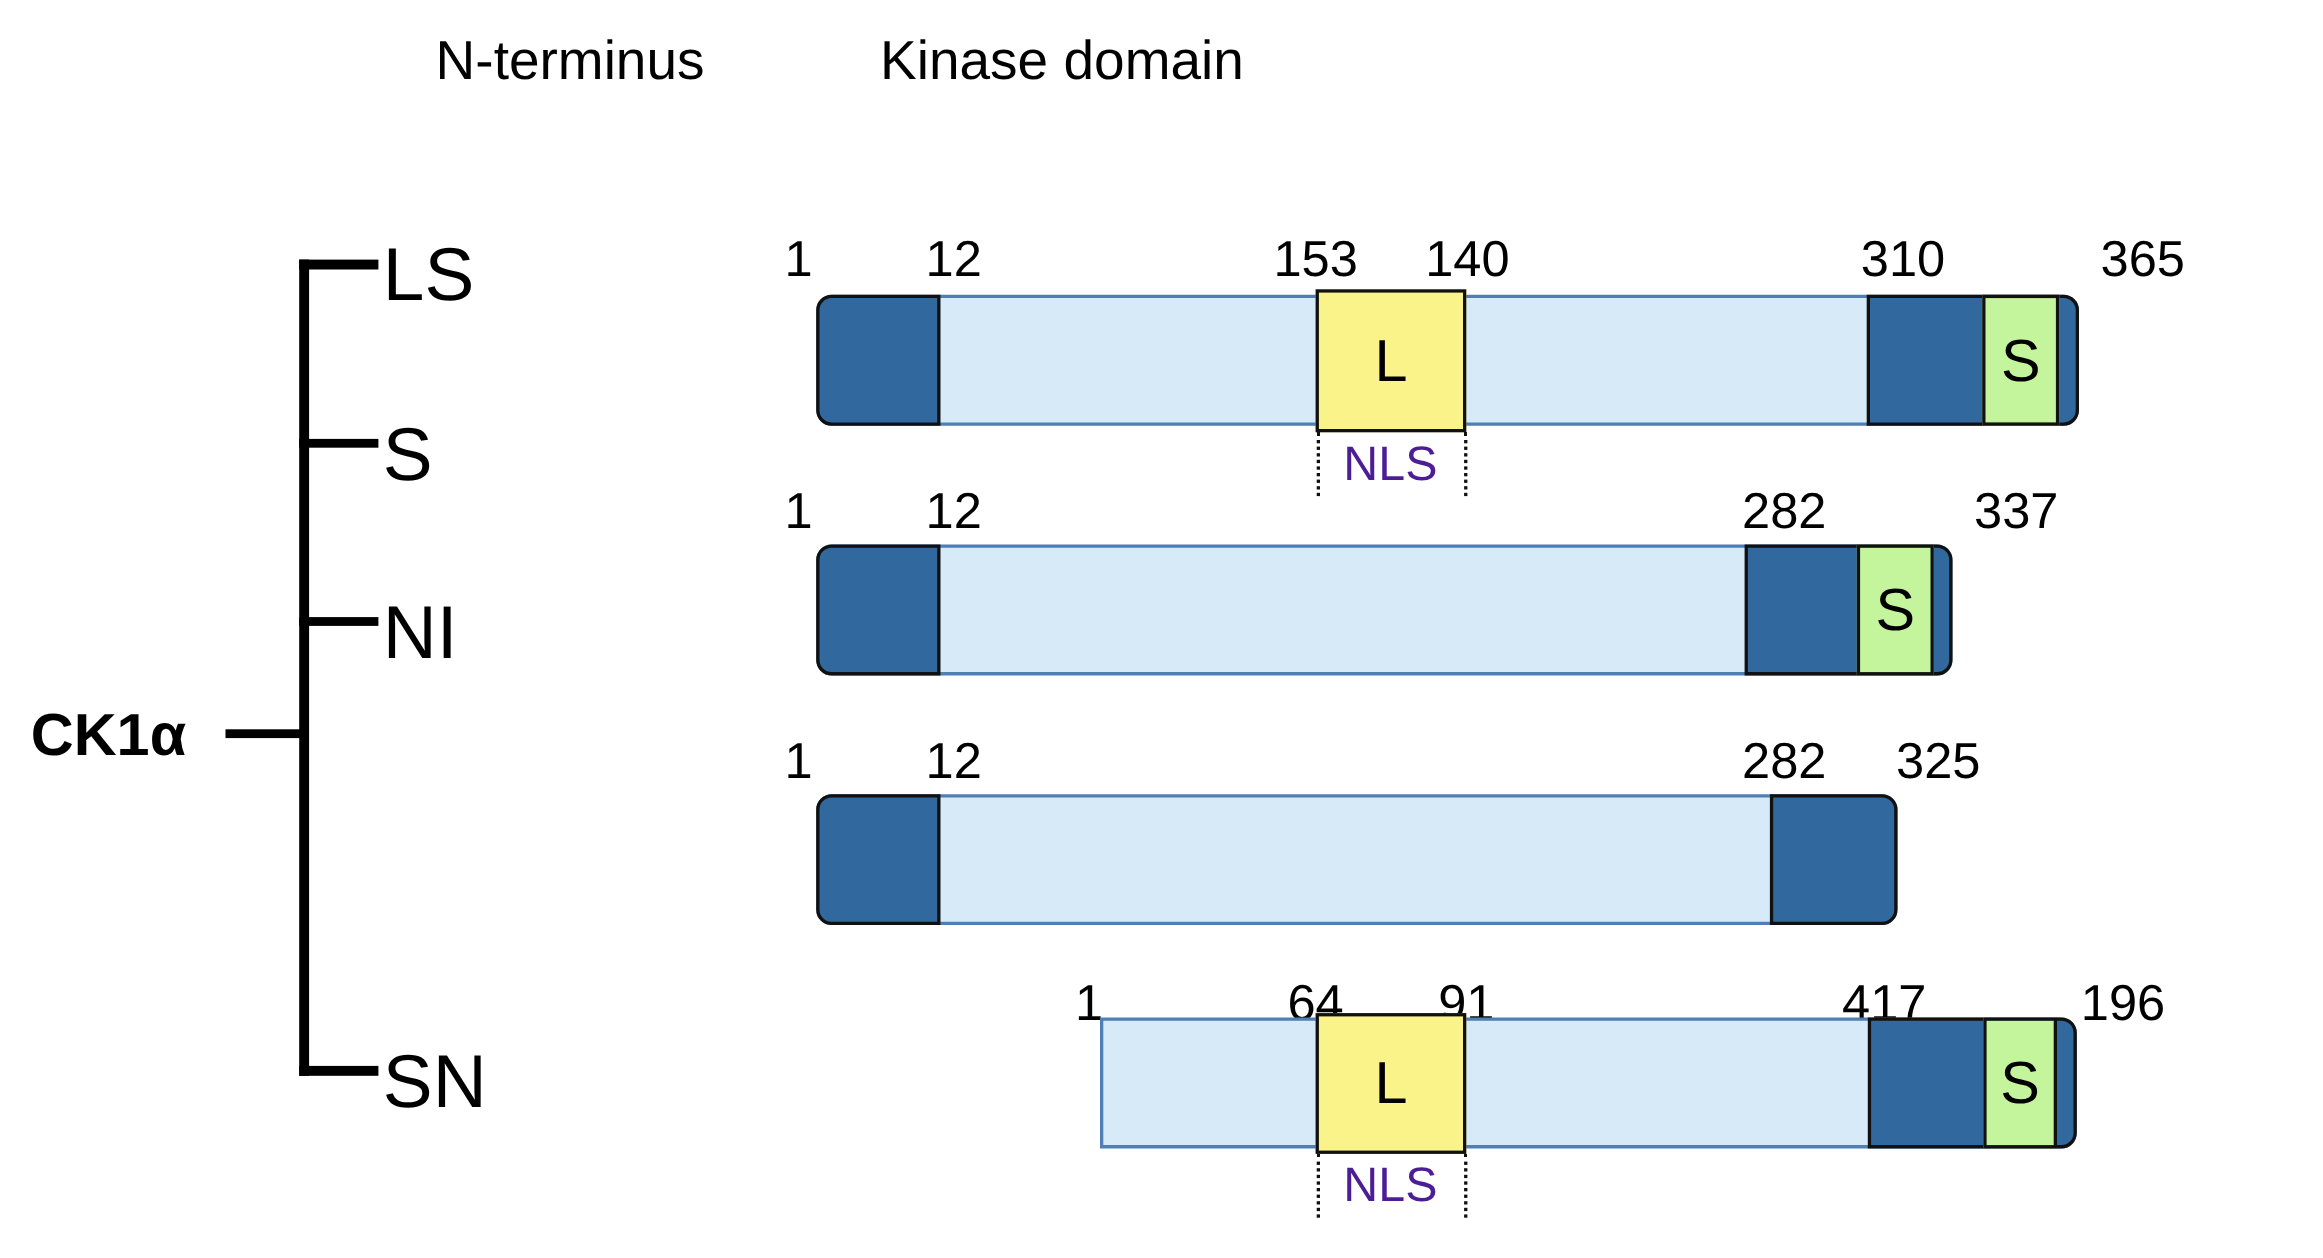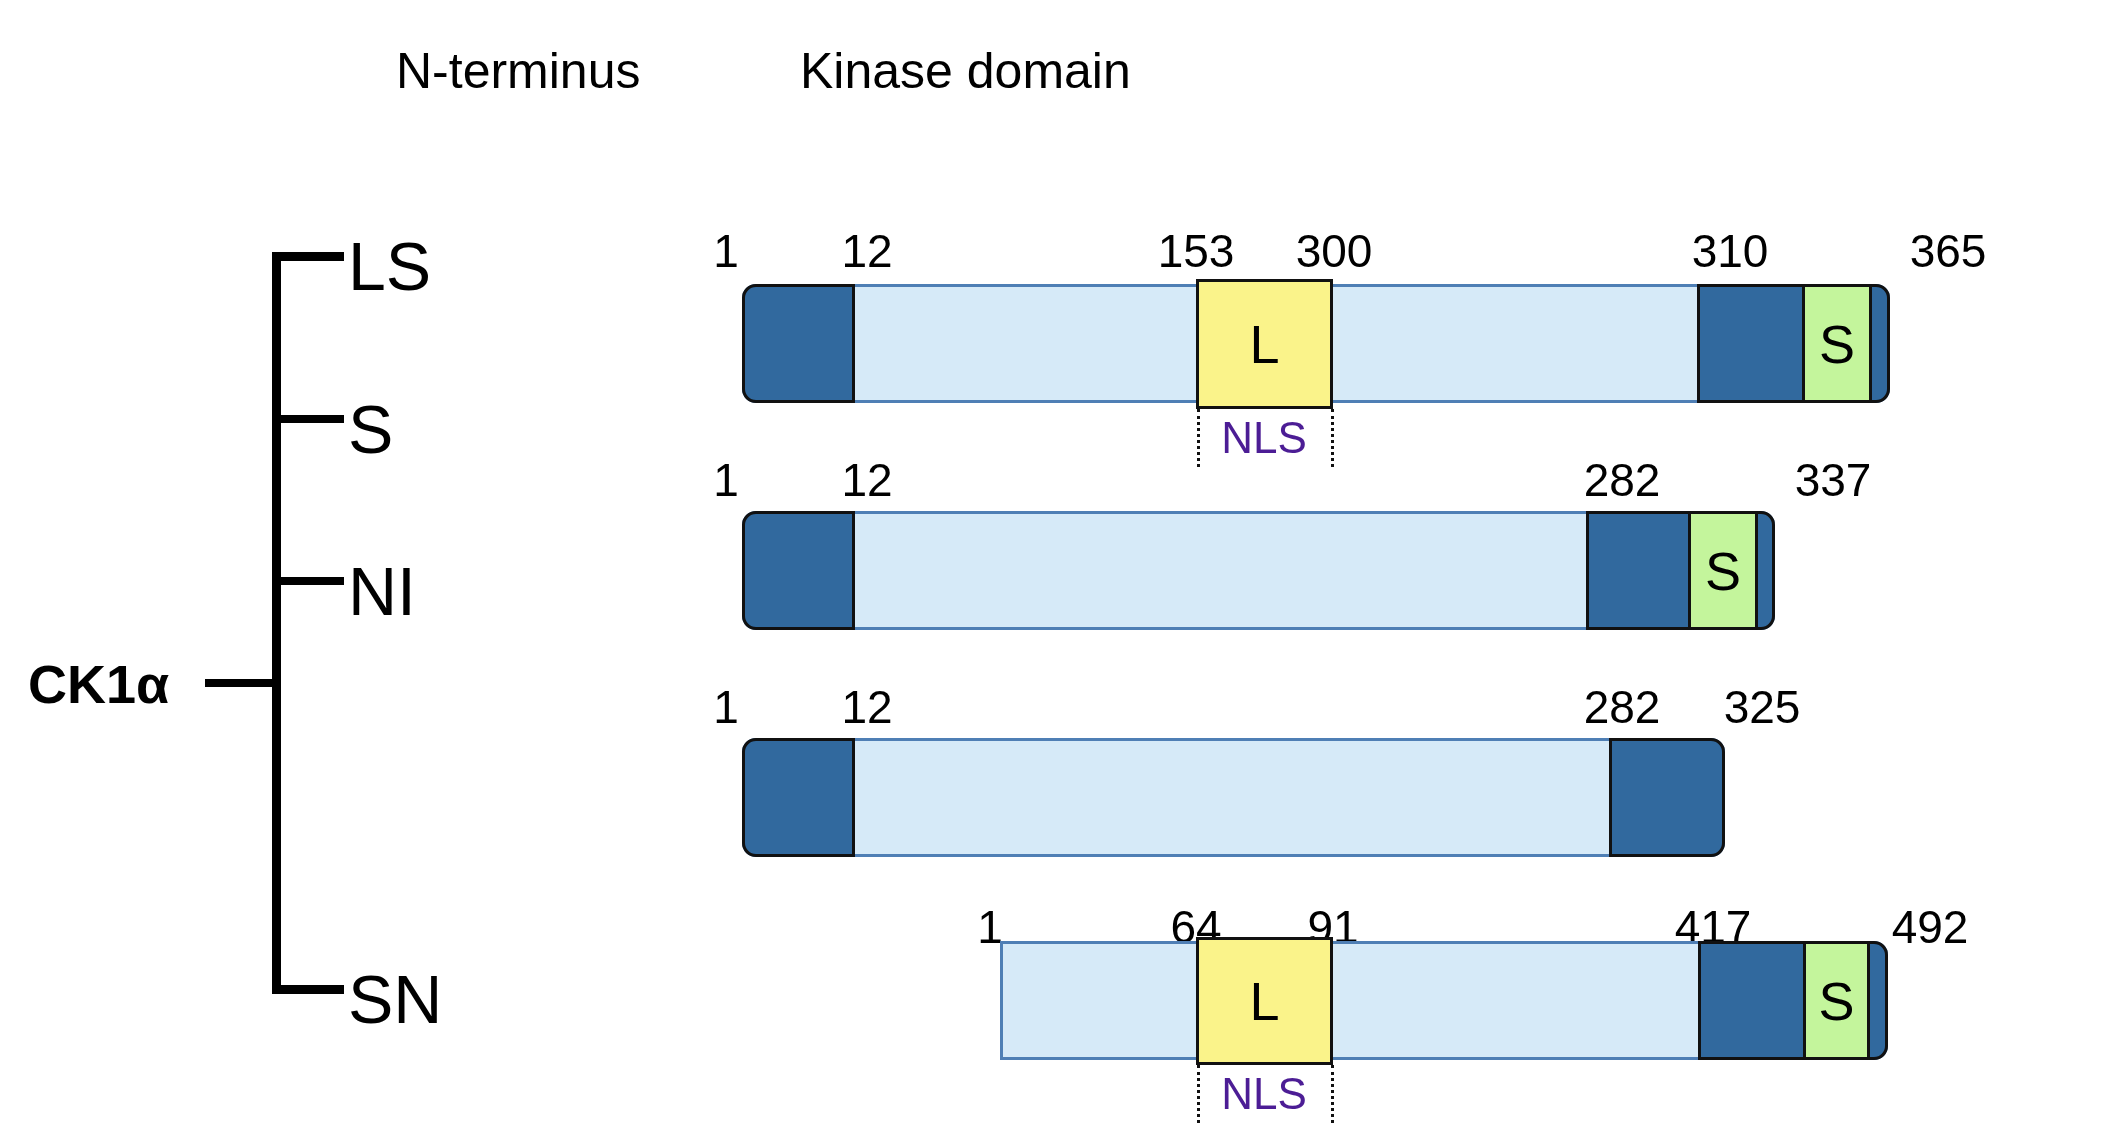--- a/index.html
+++ b/index.html
@@ -4,21 +4,21 @@
 <style>
   html,body{margin:0;padding:0;}
   body{
     width:2112px;height:1144px;
     background:#ffffff;
     font-family:"Liberation Sans", sans-serif;
     color:#000000;
     overflow:hidden;
     position:relative;
   }
-  #stage{position:absolute;left:0;top:0;width:2112px;height:1000px;margin-top:16px;}
+  #stage{position:absolute;left:0;top:0;width:2112px;height:1000px;}
 
   
   .col-header{
     position:absolute;
     font-size:50px;
     line-height:1;
     white-space:nowrap;
     color:#000;
   }
 
@@ -134,21 +134,21 @@
   <div class="tree-branch" style="left:272px;top:969px;width:72px;height:9px;"></div>
 
   <div class="row-label" style="left:348px;top:216px;">LS</div>
   <div class="row-label" style="left:348px;top:379px;">S</div>
   <div class="row-label" style="left:348px;top:541px;">NI</div>
   <div class="row-label" style="left:348px;top:949px;">SN</div>
 
   <div class="num" style="left:726px;top:212px;">1</div>
   <div class="num" style="left:867px;top:212px;">12</div>
   <div class="num" style="left:1196px;top:212px;">153</div>
-  <div class="num" style="left:1334px;top:212px;">300</div>
+  <div class="num" style="left:1334px;top:212px;">140</div>
   <div class="num" style="left:1730px;top:212px;text-align:right;">310</div>
   <div class="num" style="left:1948px;top:212px;">365</div>
 
   <div class="bar rounded-left rounded-right" style="left:742px;top:268px;width:1148px;height:119px;"></div>
 
   <div class="seg-dark cap-left" style="left:742px;top:268px;width:113px;height:119px;"></div>
 
   <div class="seg-dark cap-right" style="left:1697px;top:268px;width:193px;height:119px;"></div>
 
   <div class="box-s" style="left:1802px;top:268px;width:70px;height:119px;">S</div>
@@ -175,21 +175,21 @@
   <div class="num" style="left:1762px;top:668px;">325</div>
 
   <div class="bar rounded-left rounded-right" style="left:742px;top:722px;width:983px;height:119px;"></div>
   <div class="seg-dark cap-left" style="left:742px;top:722px;width:113px;height:119px;"></div>
   <div class="seg-dark cap-right" style="left:1609px;top:722px;width:116px;height:119px;"></div>
 
   <div class="num" style="left:990px;top:888px;">1</div>
   <div class="num" style="left:1196px;top:888px;text-decoration:underline;">64</div>
   <div class="num" style="left:1333px;top:888px;">91</div>
   <div class="num" style="left:1713px;top:888px;">417</div>
-  <div class="num" style="left:1930px;top:888px;">492</div>
+  <div class="num" style="left:1930px;top:888px;">196</div>
 
   <div class="bar rounded-right" style="left:1000px;top:925px;width:888px;height:119px;"></div>
   <div class="seg-dark cap-right" style="left:1698px;top:925px;width:190px;height:119px;"></div>
   <div class="box-s" style="left:1803px;top:925px;width:67px;height:119px;">S</div>
   <div class="box-l" style="left:1196px;top:921px;width:137px;height:128px;">L</div>
 
   <div class="nls-line" style="left:1197px;top:1049px;height:58px;"></div>
   <div class="nls-line" style="left:1331px;top:1049px;height:58px;"></div>
   <div class="nls-text" style="left:1264px;top:1056px;">NLS</div>
 

